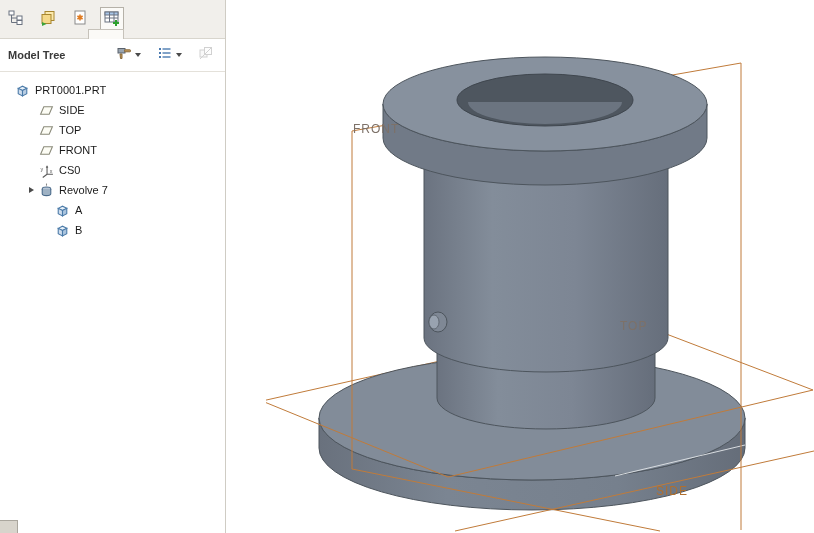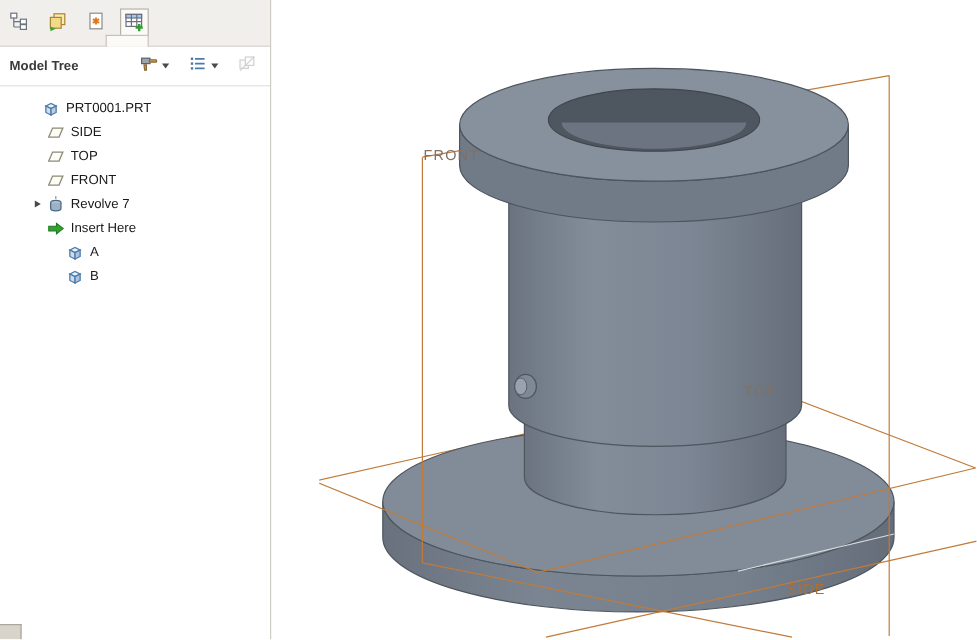--- a/index.html
+++ b/index.html
@@ -16,21 +16,21 @@
   .panel-header{height:32px;display:flex;align-items:center;padding:0 8px;border-bottom:1px solid #e4e1da;background:#ffffff;}
   .panel-title{font-size:11px;font-weight:bold;color:#3a3a3a;}
   .hdr-tools{margin-left:auto;display:flex;align-items:center;gap:10px;}
   .hdr-btn{display:flex;align-items:center;padding:2px;border:1px solid transparent;}
   .caret{width:0;height:0;border-left:3.5px solid transparent;border-right:3.5px solid transparent;border-top:4px solid #4a4a4a;margin-left:3px;}
   .dimmed{opacity:.45;}
 
   
   .tree{padding-top:8px;}
   .row{display:flex;align-items:center;height:20px;font-size:11px;color:#1a1a1a;white-space:nowrap;}
-  .lvl1{padding-left:20px;}
+  .lvl1{padding-left:0;}
   .lvl2{padding-left:24px;}
   .lvl3{padding-left:40px;}
   .tw{width:14px;height:14px;display:flex;align-items:center;justify-content:center;flex:none;}
   .tw.col::before{content:"";width:0;height:0;border-left:5px solid #4a4a4a;border-top:3.5px solid transparent;border-bottom:3.5px solid transparent;}
   .tw.exp::before{content:"";width:0;height:0;border-top:5px solid #333;border-left:3.5px solid transparent;border-right:3.5px solid transparent;}
   .ic{width:16px;height:15px;margin-right:5px;flex:none;display:flex;align-items:center;justify-content:center;}
   .lb{line-height:20px;}
 
   
   .viewport{position:absolute;left:266px;top:0;width:548px;height:533px;background:#ffffff;}
@@ -173,43 +173,46 @@
       <div class="row lvl2">
         <span class="tw"></span>
         <span class="ic">
           <svg width="15" height="15" viewBox="0 0 14 14">
             <path d="M1.5 10.5 L4.5 3.5 H12.5 L9.5 10.5 Z" fill="#fdfdf5" stroke="#8a8a7a"></path>
           </svg>
         </span>
         <span class="lb">FRONT</span>
       </div>
 
+      <div class="row lvl2">
+        <span class="tw"></span>
+        <span class="ic">
+          <svg width="15" height="15" viewBox="0 0 14 14">
+            <path d="M7.5 10.5 L7.5 2.5 M7.5 10.5 L13 10.5 M7.5 10.5 L3.5 13.5" stroke="#5a5a5a" fill="none"></path>
+            <path d="M7.5 2.5 l-1.2 2 h2.4 z" fill="#5a5a5a"></path>
+            <text x="1.5" y="7" font-size="5" letter-spacing="0" fill="#5a5a5a">y</text>
+            <text x="10" y="9" font-size="5" letter-spacing="0" fill="#5a5a5a">x</text>
+          </svg>
+        </span>
+        <span class="lb">CS0</span>
+      </div>
 
 
       <div class="row lvl2">
         <span class="tw col"></span>
         <span class="ic">
           <svg width="15" height="15" viewBox="0 0 14 14">
             <line x1="7" y1="0.5" x2="7" y2="3.5" stroke="#888" stroke-dasharray="2 1"></line>
             <ellipse cx="7" cy="5.5" rx="4" ry="1.8" fill="#b8c6d6" stroke="#4a6a8a"></ellipse>
             <path d="M3 5.5 V10 A4 1.8 0 0 0 11 10 V5.5" fill="#9fb2c4" stroke="#4a6a8a"></path>
           </svg>
         </span>
         <span class="lb">Revolve 7</span>
       </div>
 
-      <div class="row lvl2">
-        <span class="tw"></span>
-        <span class="ic">
-          <svg width="15" height="15" viewBox="0 0 14 14">
-            <path d="M1.5 5.2 H7.5 V2.8 L12.8 7 L7.5 11.2 V8.8 H1.5 Z" fill="#33a033" stroke="#1e7a1e" stroke-width="0.8"></path>
-          </svg>
-        </span>
-        <span class="lb">Insert Here</span>
-      </div>
 
 
       <div class="row lvl3">
         <span class="tw"></span>
         <span class="ic">
           <svg width="15" height="15" viewBox="0 0 14 14">
             <path d="M3 5 L7 3 L11 5 L7 7 Z" fill="#e8f0f8" stroke="#4a7aa8"></path>
             <path d="M3 5 L7 7 L7 12 L3 10 Z" fill="#cfdded" stroke="#4a7aa8"></path>
             <path d="M7 7 L11 5 L11 10 L7 12 Z" fill="#aac4de" stroke="#4a7aa8"></path>
           </svg>

